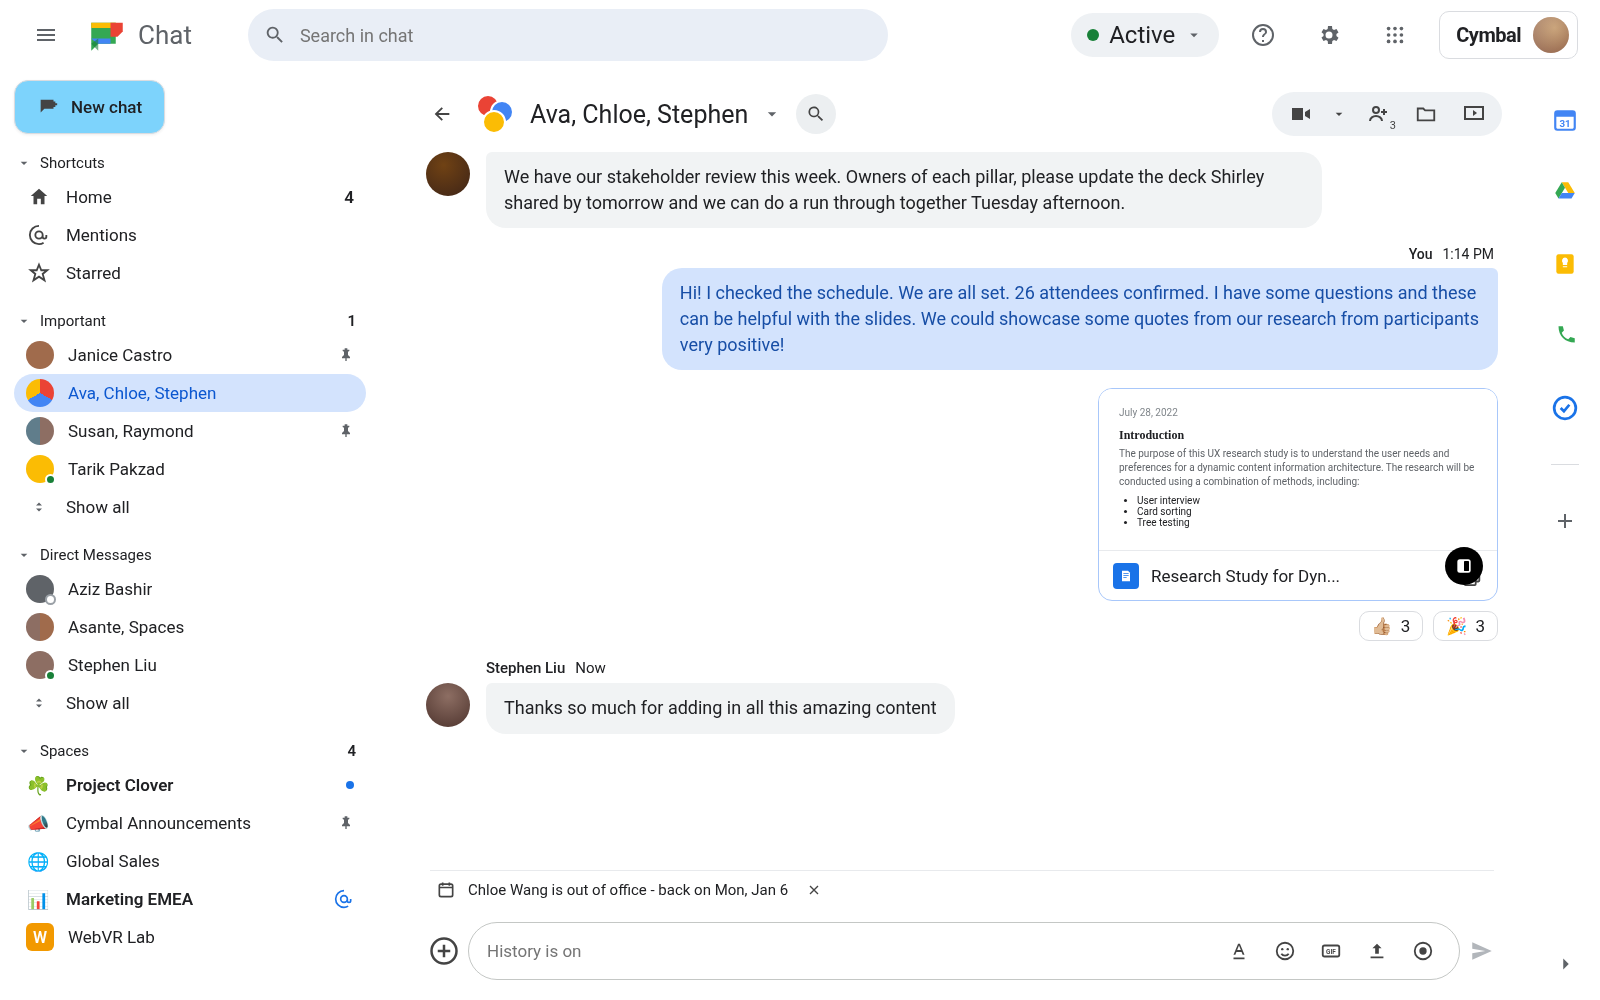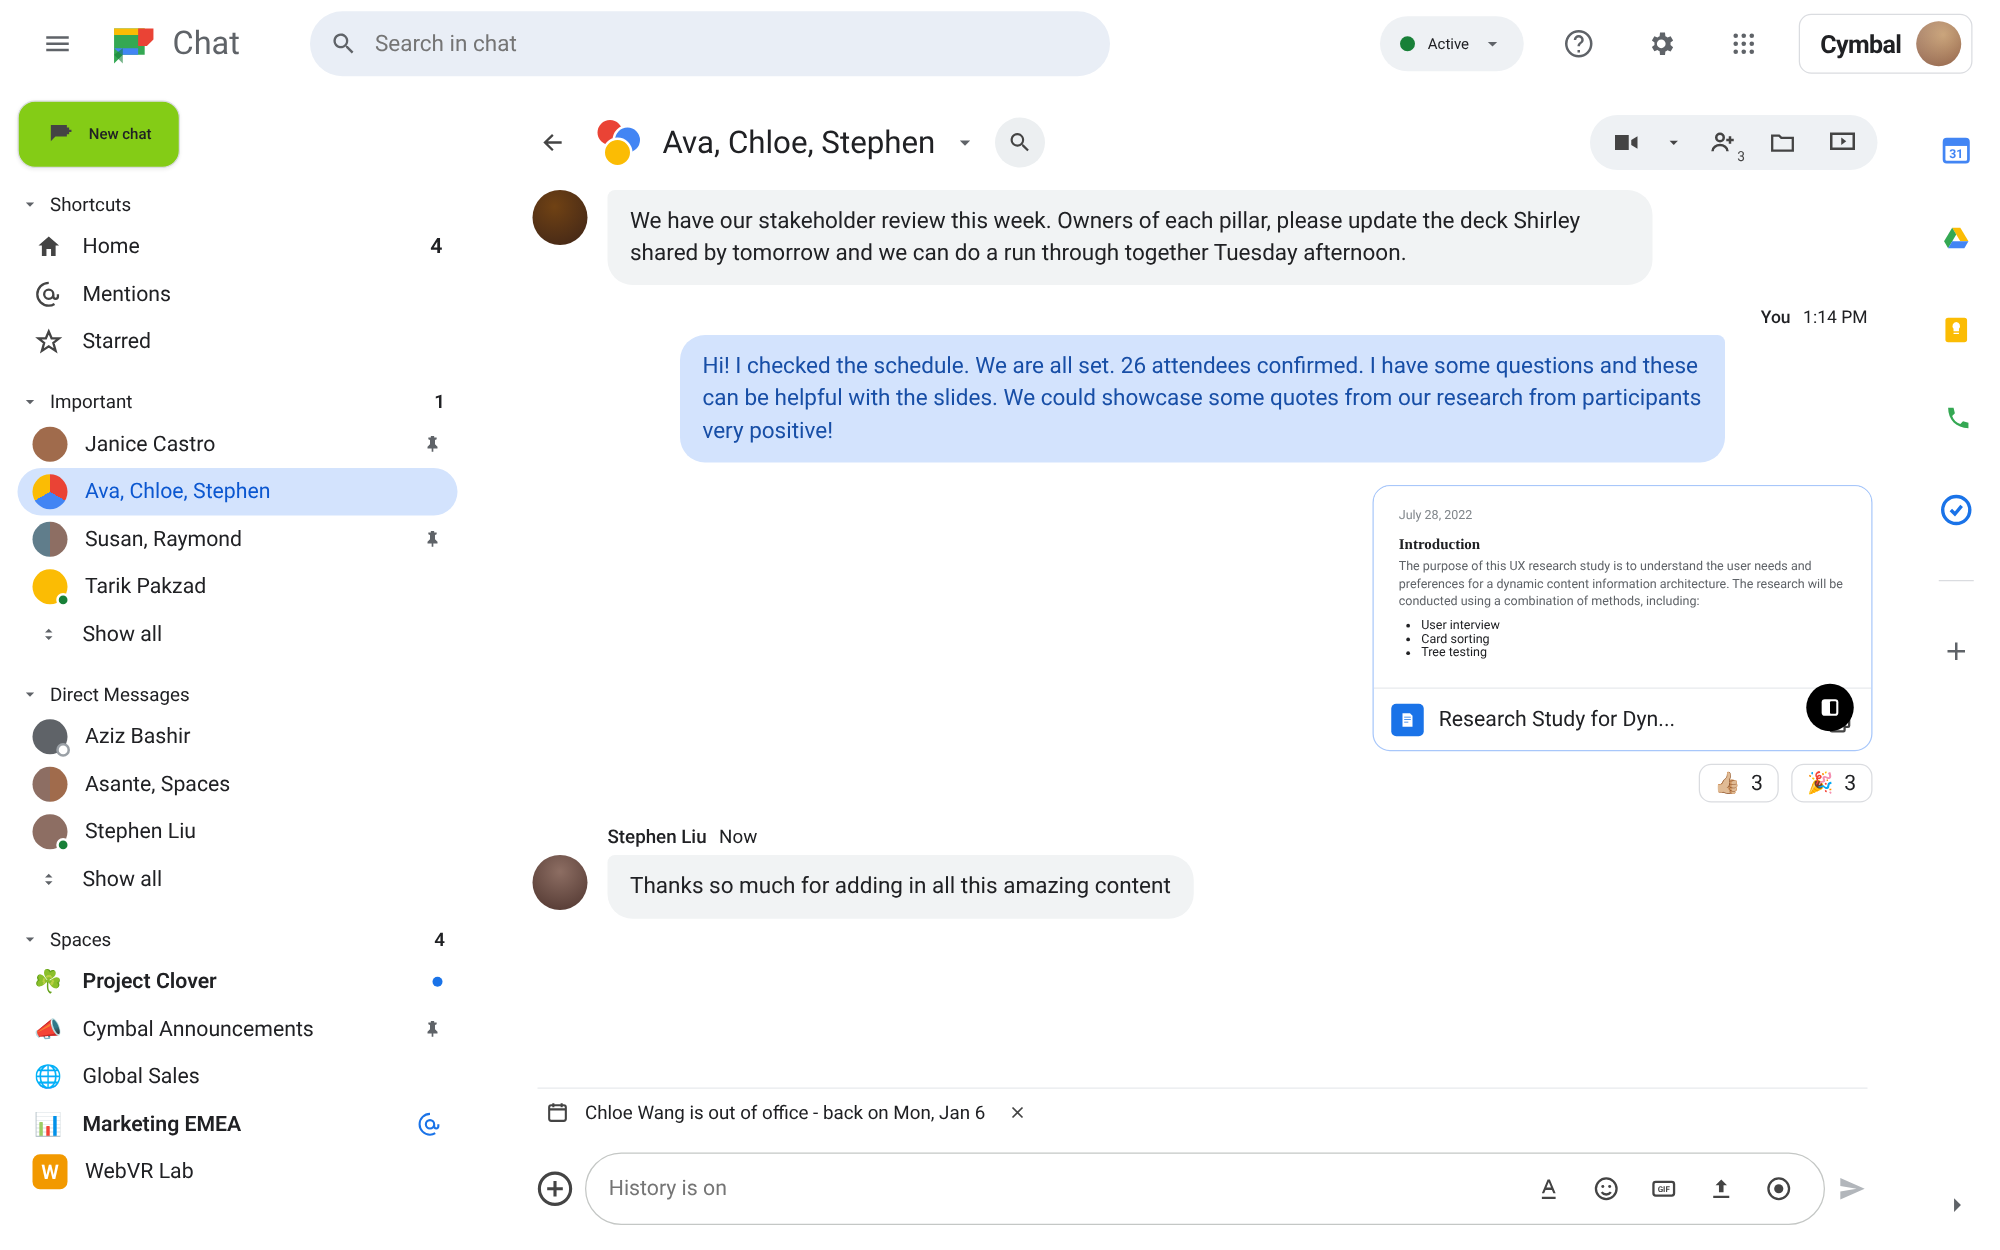--- a/index.html
+++ b/index.html
@@ -22,21 +22,21 @@
 #status-pill{height:44px;border-radius:22px;background:#eef1f4;display:flex;align-items:center;gap:10px;padding:0 16px}
 #status-dot{width:12px;height:12px;border-radius:50%;background:#188038}
 .top-ico{width:44px;height:44px;border:none;background:none;display:flex;align-items:center;justify-content:center;border-radius:50%;color:#5f6368}
 #org-badge{height:48px;border:1px solid #dadce0;border-radius:10px;display:flex;align-items:center;gap:12px;padding:0 8px 0 16px}
 #org-name{font-size:20px;font-weight:700;letter-spacing:-.5px}
 #org-avatar{width:36px;height:36px;border-radius:50%;background:radial-gradient(circle at 60% 30%,#c49a6c,#8a5a44);position:relative;overflow:hidden}
 #org-avatar::after{content:"";position:absolute;inset:0;background:linear-gradient(135deg,#fff3,#0000)}
 
 
 #left{position:absolute;top:70px;left:0;width:380px;bottom:0;overflow-y:auto;padding:10px 14px 20px}
-#new-chat{height:54px;padding:0 22px;border:1px solid #dadce0;border-radius:14px;background:#84cc16;display:flex;align-items:center;gap:12px;font-size:12px;font-weight:500;box-shadow:0 1px 3px #0001}
+#new-chat{height:54px;padding:0 22px;border:1px solid #dadce0;border-radius:14px;background:#7dd3fc;display:flex;align-items:center;gap:12px;font-size:17px;font-weight:500;box-shadow:0 1px 3px #0001}
 .sect-hdr{display:flex;align-items:center;gap:8px;margin:20px 0 6px 2px;color:#5f6368;font-size:15px}
 .sect-hdr .caret{color:#5f6368}
 .sect-hdr .count{margin-left:auto;padding-right:10px}
 .nav-row{display:flex;align-items:center;gap:14px;height:38px;border-radius:19px;padding:0 12px;font-size:17px}
 .nav-row.sel{background:#d3e3fd;color:#0b57d0}
 .nav-row.sel *{color:#0b57d0}
 .nav-row .pin,.nav-row .badge,.nav-row .unread-dot,.nav-row .mention{margin-left:auto}
 .nav-row .pin{color:#5f6368}
 .nav-row .unread-dot{width:8px;height:8px;border-radius:50%;background:#1a73e8}
 .nav-row .mention{color:#1a73e8}
@@ -65,21 +65,21 @@
 #conv-actions{margin-left:auto;display:flex;align-items:center;gap:0;background:#eef1f4;border-radius:22px;height:44px;padding:0 4px}
 #conv-actions button{width:48px;height:44px;border:none;background:none;display:flex;align-items:center;justify-content:center;color:#444;position:relative}
 #conv-actions .sub{position:absolute;right:6px;bottom:4px;font-size:11px;color:#444}
 
 
 #msgs{position:absolute;top:64px;left:0;right:0;bottom:120px;overflow-y:auto;padding:6px 26px 10px}
 .msg{display:flex;gap:16px;margin-bottom:18px}
 .msg .bav{width:44px;height:44px;border-radius:50%;flex:0 0 44px}
 .bubble{max-width:78%;padding:12px 18px;border-radius:20px;font-size:18px;line-height:1.45}
 .msg.in .bubble{background:#f1f3f4;border-top-left-radius:6px}
-.msg.out{justify-content:center}
+.msg.out{justify-content:flex-end}
 .msg.out .bubble{background:#d3e3fd;border-top-right-radius:6px;color:#174ea6}
 .meta-r{text-align:right;font-size:14px;color:#5f6368;margin:0 4px 6px;display:flex;justify-content:flex-end;gap:10px}
 .meta-l{font-size:15px;color:#5f6368;margin:0 0 6px 60px;display:flex;gap:10px}
 
 
 #doc-card{margin-left:auto;width:400px;border:1.5px solid #a8c7fa;border-radius:14px;overflow:hidden;margin-bottom:10px;position:relative}
 #doc-prev{padding:18px 20px 22px;font-size:8px;background:#fff}
 #doc-prev h2{font-size:22px;font-family:Georgia,serif;margin-bottom:6px}
 #doc-prev .date{color:#80868b;font-size:10px;margin-bottom:10px}
 #doc-prev h4{font-family:Georgia,serif;font-size:12px;margin-bottom:4px}
@@ -132,21 +132,21 @@
   <div id="searchbar">
     <svg width="22" height="22" viewBox="0 0 24 24">
         <path fill="#5f6368" d="M15.5 14h-.8l-.3-.3a6.5 6.5 0 10-.7.7l.3.3v.8l5 5 1.5-1.5zm-6 0a4.5 4.5 0 110-9 4.5 4.5 0 010 9z"></path>
       </svg>
     <input placeholder="Search in chat" style="">
   </div>
 
   <div id="top-right">
     <div id="status-pill">
       <span id="status-dot"></span>
-      <span style="font-size:12px">Active</span>
+      <span style="font-size:24px">Active</span>
       <svg width="18" height="18" viewBox="0 0 24 24">
           <path fill="#5f6368" d="M7 10l5 5 5-5z"></path>
         </svg>
     </div>
     <button class="top-ico">
         <svg width="24" height="24" viewBox="0 0 24 24">
           <circle cx="12" cy="12" r="10" fill="none" stroke="#5f6368" stroke-width="2"></circle>
           <path fill="#5f6368" d="M11 17h2v2h-2zm1-12a4 4 0 00-4 4h2a2 2 0 114 0c0 2-3 1.8-3 5h2c0-2.2 3-2.5 3-5a4 4 0 00-4-4z"></path>
         </svg>
       </button>

